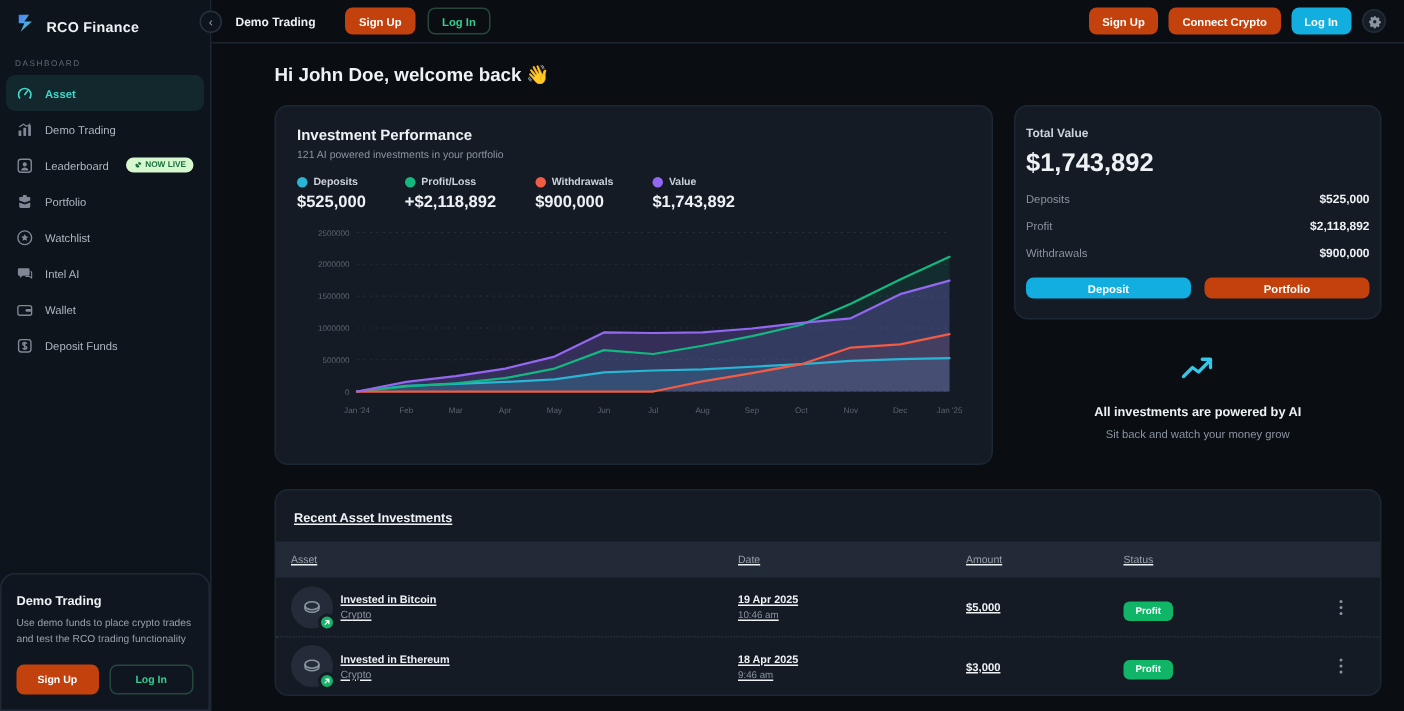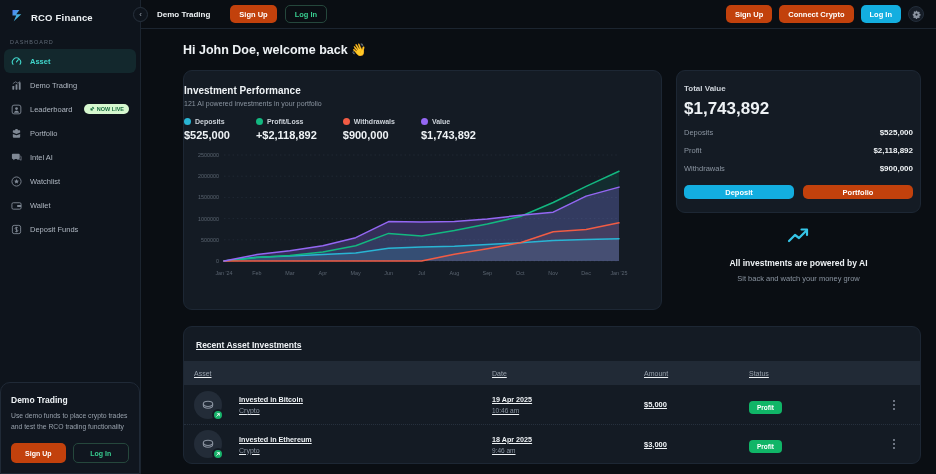--- a/index.html
+++ b/index.html
@@ -47,53 +47,53 @@
   .topbar-right { margin-left:auto; display:flex; align-items:center; gap:7px; }
   .gear-btn { width:16px; height:16px; border-radius:50%; background:#161d27; border:1px solid #232d3a;
     color:#8a93a0; display:flex; align-items:center; justify-content:center; cursor:pointer; }
 
   
   .main { position:absolute; left:141px; top:29px; right:0; bottom:0; padding:13px 15px 0 42px; overflow:hidden; }
   .welcome { font-size:12.5px; font-weight:bold; margin-bottom:13px; }
   .row { display:flex; gap:14px; }
   .card { background:#141b24; border:1px solid #1d2734; border-radius:9px; }
 
-  .perf-card { width:479px; height:240px; padding:14px 14px 8px 0; }
+  .perf-card { width:479px; height:240px; padding:14px 14px 8px 14px; }
   .perf-title { font-size:10px; font-weight:bold; }
   .perf-sub { font-size:7px; color:#8a94a0; margin-top:4px; }
   .legend-row { display:flex; gap:26px; margin-top:11px; }
   .legend-item .l-top { display:flex; align-items:center; gap:4px; font-size:7px; font-weight:bold; color:#cdd3da; }
   .legend-item .dot { width:7px; height:7px; border-radius:50%; }
   .legend-item .l-val { font-size:11px; font-weight:bold; margin-top:4px; }
   .chart-wrap { margin-top:6px; }
 
   .right-col { width:245px; display:flex; flex-direction:column; }
   .total-card { padding:13px 7px; }
   .total-label { font-size:8px; font-weight:bold; color:#cdd3da; }
   .total-value { font-size:17px; font-weight:bold; margin-top:6px; }
   .total-row { display:flex; justify-content:space-between; margin-top:9px; }
   .total-row .t-l { font-size:7.5px; color:#8a94a0; }
   .total-row .t-v { font-size:8px; font-weight:bold; }
   .total-btns { display:flex; gap:9px; margin-top:12px; }
   .total-btns .btn { flex:1; height:14px; font-size:7.5px; }
 
-  .ai-promo { text-align:center; padding-top:14px; }
+  .ai-promo { text-align:center; padding-top:24px; }
   .ai-title { font-size:8.5px; font-weight:bold; margin-top:10px; }
   .ai-sub { font-size:7.5px; color:#8a94a0; margin-top:6px; }
 
   
   .table-card { margin-top:16px; overflow:hidden;text-decoration:underline; }
   .table-title { font-size:8.5px; font-weight:bold; padding:13px 12px 11px 12px; }
   .t-grid { display:grid; grid-template-columns:298px 152px 105px 148px 1fr; align-items:center; }
   .t-head { background:#212a36; height:24px; font-size:7px; color:#97a0ab; }
   .t-head > div { padding-left:10px; }
   .t-row { height:39px; }
   .t-row + .t-row { border-top:1px dotted #26303d; }
   .t-cell { padding-left:10px; }
-  .asset-cell { display:flex; align-items:center; gap:17px; }
+  .asset-cell { display:flex; align-items:center; gap:5px; }
   .avatar { position:relative; width:28px; height:28px; border-radius:50%; background:#232c38;
     display:flex; align-items:center; justify-content:center; color:#8a93a0; flex:0 0 28px; }
   .avatar .mini { position:absolute; right:-2px; bottom:-2px; width:12px; height:12px; border-radius:50%;
     background:#17b26a; border:2px solid #141b24; display:flex; align-items:center; justify-content:center; color:#fff; }
   .asset-name { font-size:7.2px; font-weight:bold; }
   .asset-type { font-size:7px; color:#8a94a0; margin-top:3px; }
   .date-main { font-size:7.2px; font-weight:bold; }
   .date-sub { font-size:6.5px; color:#8a94a0; margin-top:3px; }
   .amount { font-size:7.5px; font-weight:bold; }
   .badge-profit { display:inline-block; background:#10b567; color:#fff; font-size:6.5px; font-weight:bold;
@@ -165,34 +165,34 @@
           <svg width="11" height="11" viewBox="0 0 24 24" fill="currentColor">
               <path d="M9 5V4a2 2 0 0 1 2-2h2a2 2 0 0 1 2 2v1h4a1 1 0 0 1 1 1v4l-8 3-8-3V6a1 1 0 0 1 1-1z"></path>
               <path d="M4 13l8 3 8-3v6a2 2 0 0 1-2 2H6a2 2 0 0 1-2-2z"></path>
             </svg>
         </span>
         <span>Portfolio</span>
       </div>
       <div class="nav-item">
         <span class="ico">
           <svg width="11" height="11" viewBox="0 0 24 24" fill="currentColor">
+              <circle cx="12" cy="12" r="10" fill="none" stroke="currentColor" stroke-width="2"></circle>
+              <path d="M12 6.5l1.6 3.4 3.6.5-2.6 2.5.6 3.6L12 14.8l-3.2 1.7.6-3.6L6.8 10.4l3.6-.5z"></path>
+            </svg>
+        </span>
+        <span>Watchlist</span>
+      </div>
+      <div class="nav-item">
+        <span class="ico">
+          <svg width="11" height="11" viewBox="0 0 24 24" fill="currentColor">
               <path d="M4 4h13a2 2 0 0 1 2 2v7a2 2 0 0 1-2 2H9l-4 3v-3H4a2 2 0 0 1-2-2V6a2 2 0 0 1 2-2z"></path>
               <path d="M20 9h1a1 1 0 0 1 1 1v8l-3-2h-6" fill="none" stroke="currentColor" stroke-width="1.6"></path>
             </svg>
         </span>
         <span>Intel AI</span>
-      </div>
-      <div class="nav-item">
-        <span class="ico">
-          <svg width="11" height="11" viewBox="0 0 24 24" fill="currentColor">
-              <circle cx="12" cy="12" r="10" fill="none" stroke="currentColor" stroke-width="2"></circle>
-              <path d="M12 6.5l1.6 3.4 3.6.5-2.6 2.5.6 3.6L12 14.8l-3.2 1.7.6-3.6L6.8 10.4l3.6-.5z"></path>
-            </svg>
-        </span>
-        <span>Watchlist</span>
       </div>
       <div class="nav-item">
         <span class="ico">
           <svg width="11" height="11" viewBox="0 0 24 24" fill="currentColor">
               <rect x="2" y="6" width="20" height="14" rx="3" fill="none" stroke="currentColor" stroke-width="2"></rect>
               <path d="M15 11h7v4h-7a2 2 0 0 1 0-4z"></path>
             </svg>
         </span>
         <span>Wallet</span>
       </div>

